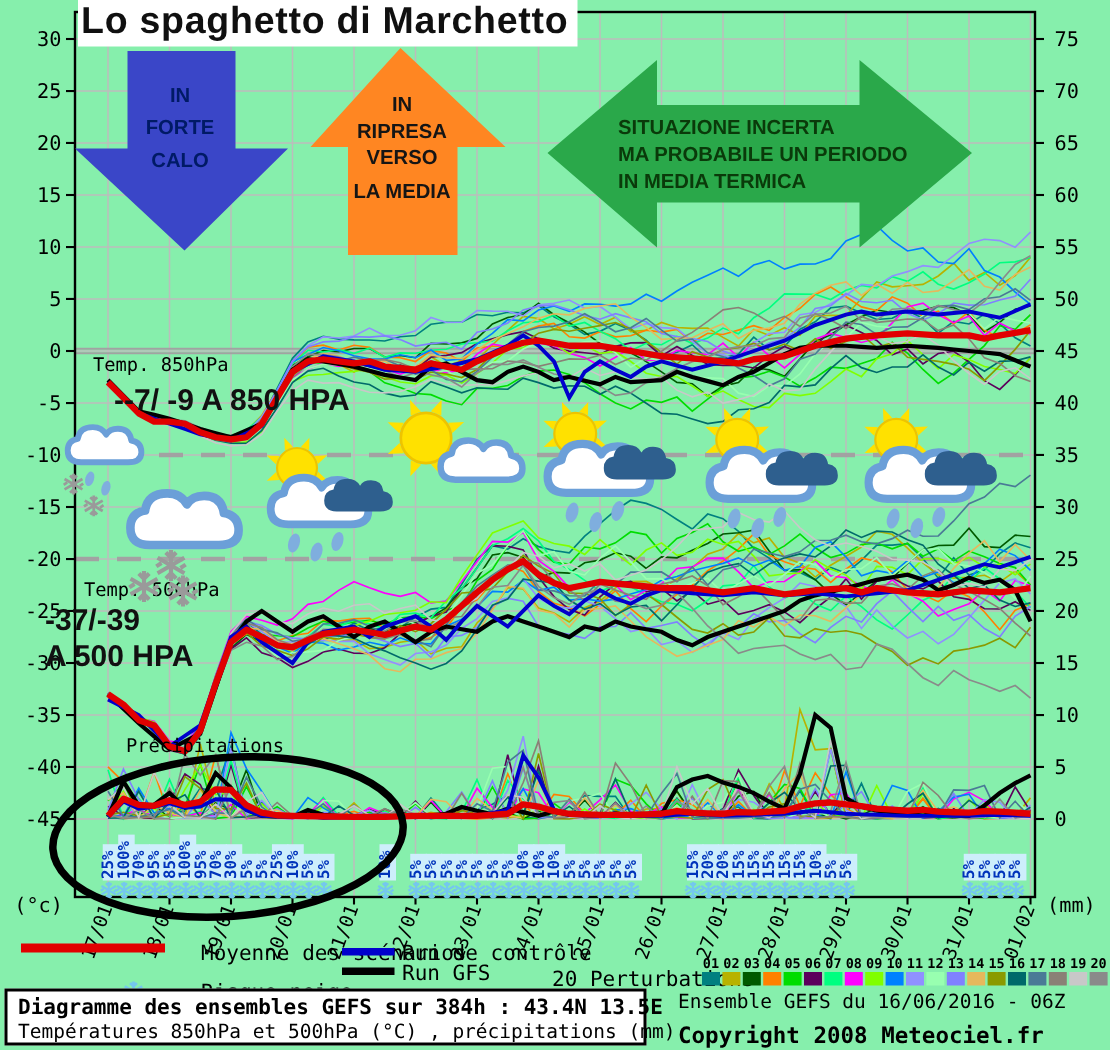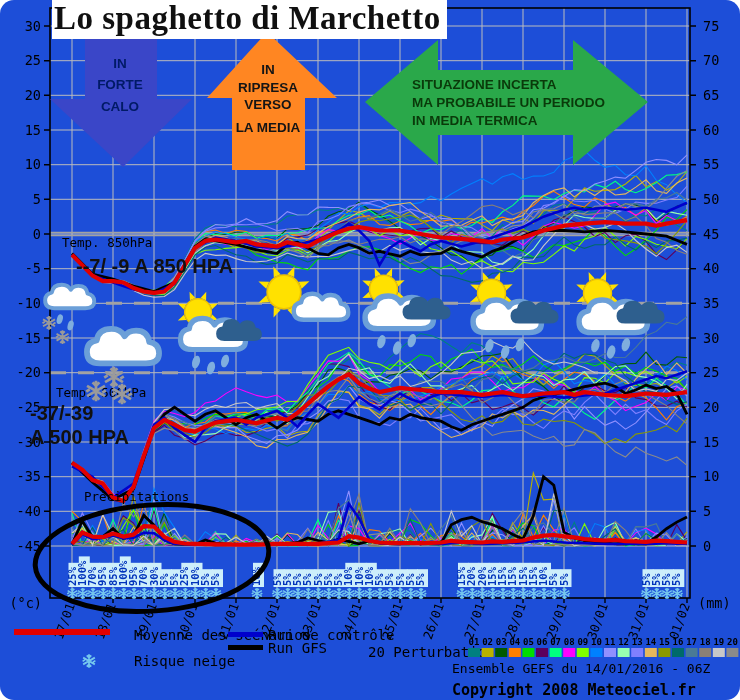--- a/index.html
+++ b/index.html
@@ -1,20 +1,20 @@
 <!DOCTYPE html>
 <html><head>
 <meta charset="utf-8">
 <style>
   html,body{margin:0;padding:0;background:#fff;}
-  .stage{position:relative;width:740px;height:700px;background:#1d4ed8;overflow:hidden;
-         font-family:"DejaVu Sans Mono",monospace;border-radius:14px;}
+  .stage{position:relative;width:740px;height:700px;background:#86efac;overflow:hidden;
+         font-family:"DejaVu Sans Mono",monospace;}
   .stage svg{position:absolute;left:0;top:0;}
-  .title{position:absolute;left:52px;top:0px;font-family:Liberation Serif, serif;
-         font-weight:bold;font-size:33px;color:#101010;background:#fff;padding:0 6px 2px 2px;
+  .title{position:absolute;left:52px;top:0px;font-family:Liberation Sans, sans-serif;
+         font-weight:bold;font-size:25px;color:#101010;background:#fff;padding:0 6px 2px 2px;
          letter-spacing:0.5px;white-space:nowrap;}
   .footer-box{position:absolute;left:3px;top:659px;width:428px;height:38px;border:2px solid #000;
               background:#fff;box-sizing:border-box;}
   .fb1{position:absolute;left:7px;top:3px;font-weight:bold;font-size:14px;white-space:nowrap;color:#000;}
   .fb2{position:absolute;left:7px;top:20px;font-size:13px;white-space:nowrap;color:#000;}
   .fr1{position:absolute;left:452px;top:661px;font-size:13px;color:#000;white-space:nowrap;}
   .fr2{position:absolute;left:452px;top:681px;font-size:15px;font-weight:bold;color:#000;white-space:nowrap;}
 </style>
 </head>
 <body>
@@ -528,15 +528,19 @@
         <rect x="685.6" y="648" width="12" height="9" fill="#4a7a96"></rect>
         <text x="705.2" y="645" text-anchor="middle" font-family="DejaVu Sans Mono,monospace" font-weight="bold" font-size="9" fill="#000">18</text>
         <rect x="699.2" y="648" width="12" height="9" fill="#8a8076"></rect>
         <text x="718.8" y="645" text-anchor="middle" font-family="DejaVu Sans Mono,monospace" font-weight="bold" font-size="9" fill="#000">19</text>
         <rect x="712.8" y="648" width="12" height="9" fill="#c8c8c8"></rect>
         <text x="732.4" y="645" text-anchor="middle" font-family="DejaVu Sans Mono,monospace" font-weight="bold" font-size="9" fill="#000">20</text>
         <rect x="726.4" y="648" width="12" height="9" fill="#8a8a8a"></rect>
       </g>
     </svg>
   <div class="title">Lo spaghetto di Marchetto</div>
-  <div class="fr1">Ensemble GEFS du 14/01/2016 - 06Z</div>
+  <div class="footer-box">
+    <div class="fb1">Diagramme des ensembles GEFS sur 384h : 43.4N 13.5E</div>
+    <div class="fb2">Températures 850hPa et 500hPa (°C) , précipitations (mm)</div>
+  </div>
+  <div class="fr1">Ensemble GEFS du 16/06/2016 - 06Z</div>
   <div class="fr2">Copyright 2008 Meteociel.fr</div>
 </div>
 
 </body></html>

